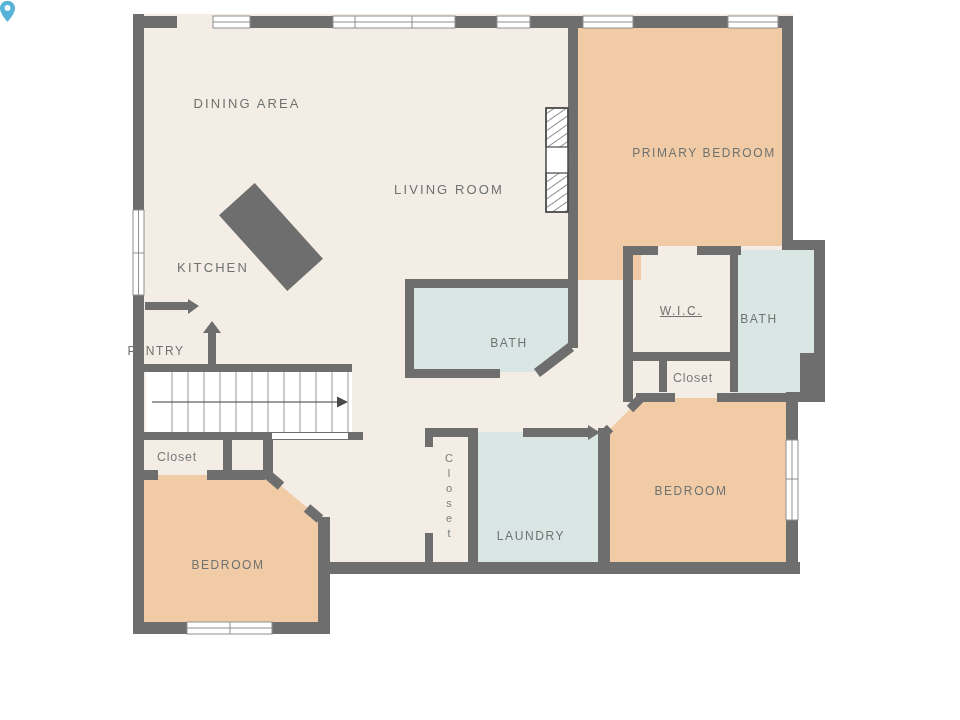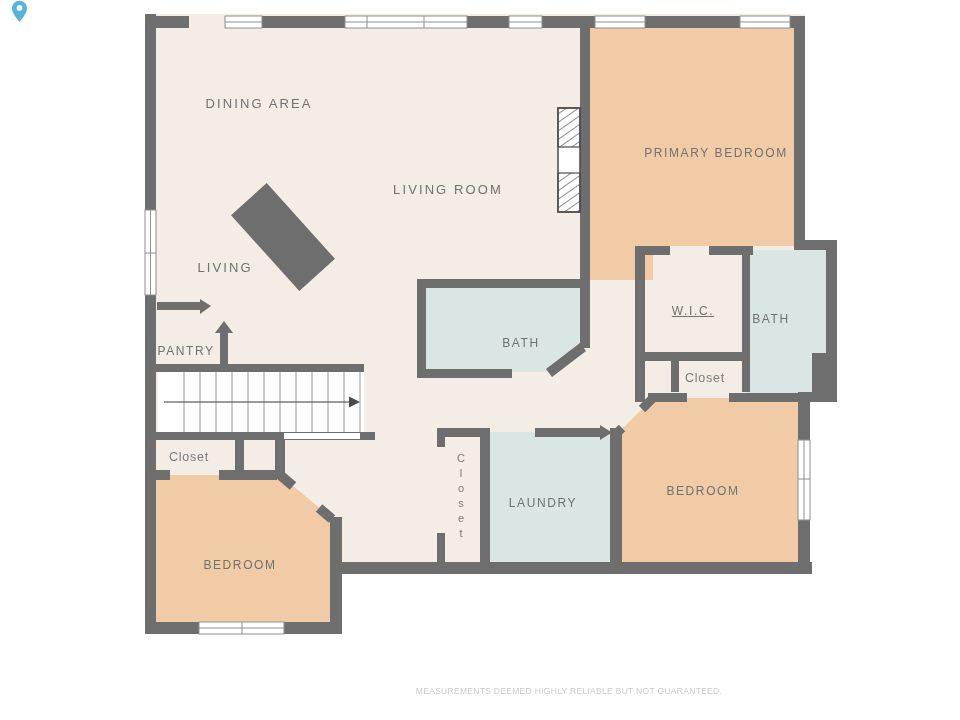--- a/index.html
+++ b/index.html
@@ -1,17 +1,17 @@
 <!DOCTYPE html>
 <html style="--wall: #6E6E6E; --floor: #F3EDE5; --bedroom-fill: #F0CBA6; --wet-room-fill: #D9E6E4; --label-text: #6F7271; --disclaimer-text: #CBCBCB; --pin-accent: #58B3D8;"><head>
 <meta charset="utf-8">
 <style>
   html,body{margin:0;padding:0;background:#ffffff;}
   .canvas{position:relative;width:888px;height:720px;background:#fff;overflow:hidden;
-          font-family:"Liberation Sans", sans-serif;margin-left:12px;}
+          font-family:"Liberation Sans", sans-serif;}
   .canvas svg{position:absolute;left:0;top:0;}
   
   .w{fill:var(--wall,#6E6E6E);}
   .floor{fill:var(--floor,#F3EDE5);}
   .tan{fill:var(--bedroom-fill,#F0CBA6);}
   .blue{fill:var(--wet-room-fill,#D9E6E4);}
   .wline{stroke:var(--wall,#6E6E6E);}
   .win{fill:#ffffff;stroke:#8f8f8f;stroke-width:1;}
   .winline{stroke:#8f8f8f;stroke-width:1;fill:none;}
   .tread{stroke:#9a9a9a;stroke-width:1;}
@@ -166,34 +166,33 @@
     <g>
       <rect x="546" y="108" width="22" height="104" fill="#ffffff" stroke="#4a4a4a" stroke-width="1.5"></rect>
       <rect x="546" y="108" width="22" height="39" fill="url(#hatch)" stroke="#4a4a4a" stroke-width="1.2"></rect>
       <rect x="546" y="173" width="22" height="39" fill="url(#hatch)" stroke="#4a4a4a" stroke-width="1.2"></rect>
     </g>
 
     <rect class="w" x="220" y="213" width="102" height="48" transform="rotate(48 271 237)"></rect>
   </svg>
 
   <div class="label" style="left:247px;top:103px;">DINING AREA</div>
-  <div class="label" style="left:436px;top:189px;">LIVING ROOM</div>
+  <div class="label" style="left:449px;top:189px;">LIVING ROOM</div>
   <div class="label small" style="left:704px;top:153px;">PRIMARY BEDROOM</div>
-  <div class="label" style="left:213px;top:267px;">LIVING</div>
-  <div class="label small" style="left:174px;top:351px;">PANTRY</div>
+  <div class="label" style="left:213px;top:267px;">KITCHEN</div>
+  <div class="label small" style="left:156px;top:351px;">PANTRY</div>
   <div class="label small" style="left:509px;top:343px;">BATH</div>
   <div class="label small" style="left:681px;top:311px;text-decoration:underline;">W.I.C.</div>
   <div class="label small" style="left:759px;top:319px;">BATH</div>
   <div class="label closet" style="left:693px;top:378px;">Closet</div>
   <div class="label closet" style="left:177px;top:457px;">Closet</div>
   <div class="label vertical" style="left:449px;top:497px;">Closet</div>
-  <div class="label small" style="left:531px;top:503px;text-align:right;">LAUNDRY</div>
+  <div class="label small" style="left:531px;top:536px;text-align:right;">LAUNDRY</div>
   <div class="label small" style="left:691px;top:491px;">BEDROOM</div>
   <div class="label small" style="left:228px;top:565px;">BEDROOM</div>
 
-  <div class="disclaimer" style="left:557px;top:691px;">MEASUREMENTS DEEMED HIGHLY RELIABLE BUT NOT GUARANTEED.</div>
 
   <svg class="pin" viewBox="0 0 16 24">
     <path d="M8,0 C3.6,0 0,3.6 0,8 C0,14 8,22.5 8,22.5 S16,14 16,8 C16,3.6 12.4,0 8,0 Z" fill="var(--pin-accent,#58B3D8)"></path>
     <circle cx="8" cy="7.6" r="3.1" fill="#ffffff" opacity="0.92"></circle>
   </svg>
 
 </div>
 
 </body></html>

